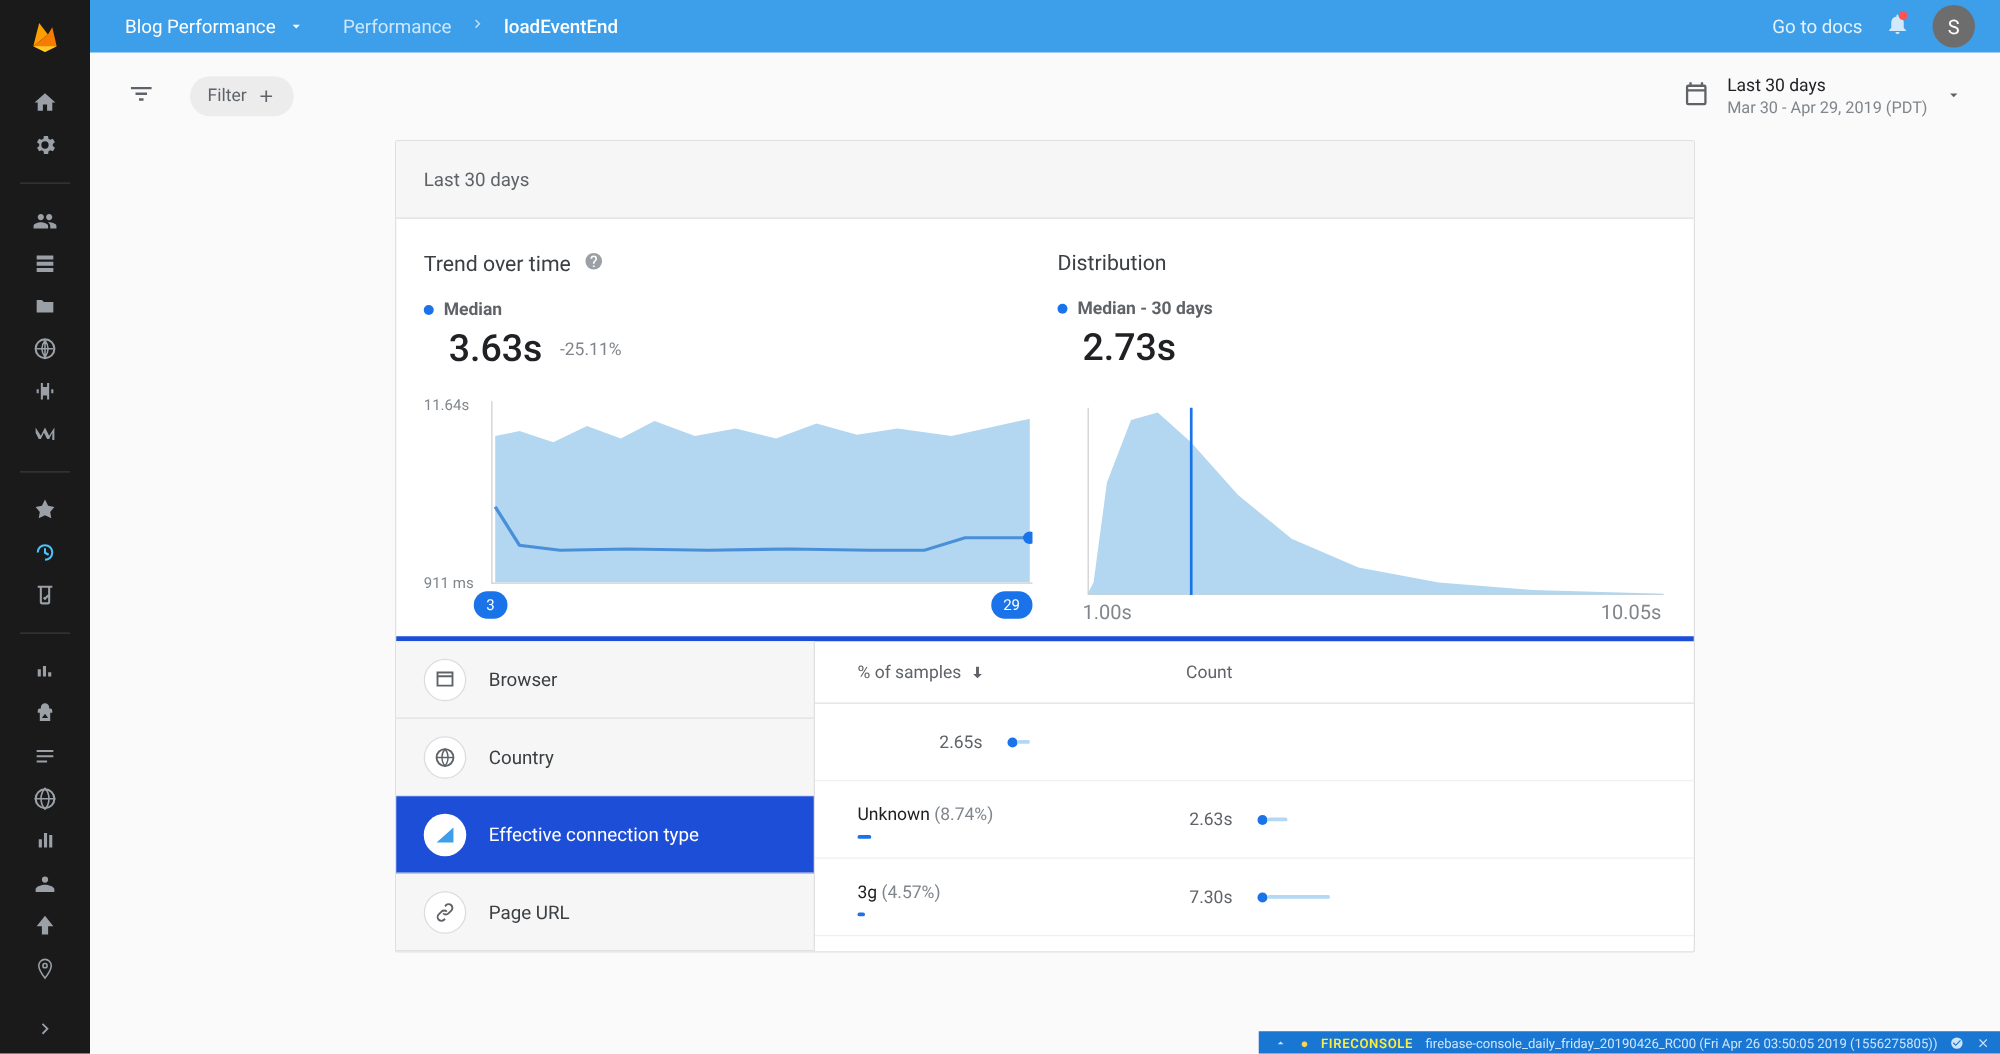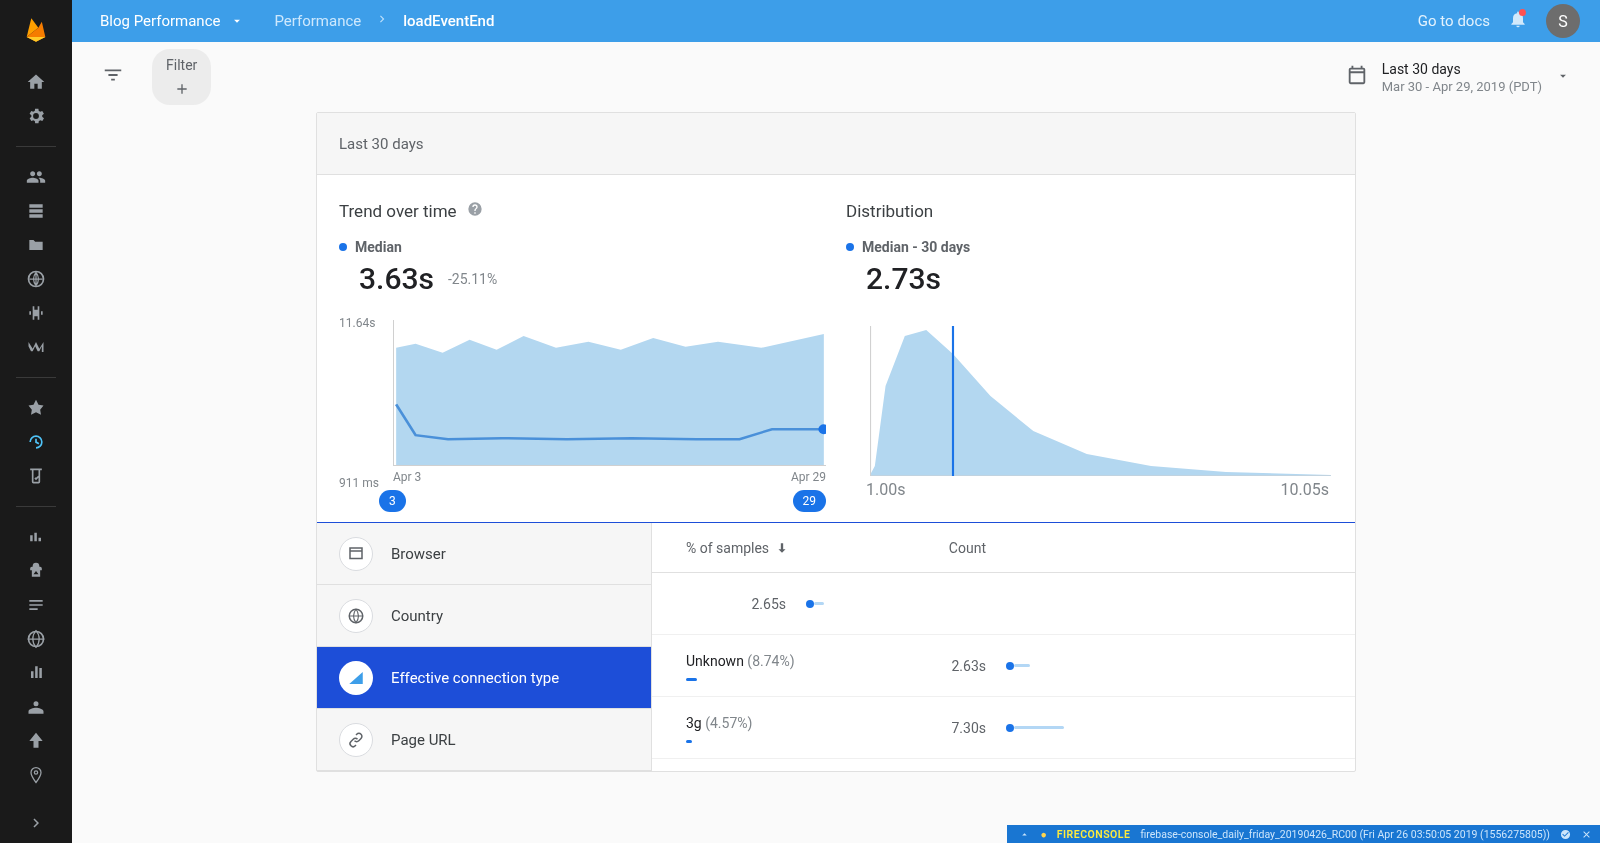--- a/index.html
+++ b/index.html
@@ -32,21 +32,21 @@
 .topbar .docs { color: #e3f2fd; font-size: 15px; cursor: pointer; }
 .topbar .bell { position: relative; cursor: pointer; }
 .topbar .bell svg { width: 20px; height: 20px; fill: #d1e9fb; }
 .topbar .bell .dot { position: absolute; top: 0; right: 2px; width: 7px; height: 7px; background: #ff5252; border-radius: 50%; }
 .topbar .avatar { width: 34px; height: 34px; border-radius: 50%; background: #6d6d6d; color: #fff; display: flex; align-items: center; justify-content: center; font-size: 16px; cursor: pointer; }
 
 
 .filterbar { height: 70px; display: flex; align-items: center; padding: 0 30px; }
 .filterbar .ficon { color: #5f6368; cursor: pointer; margin-right: 28px; }
 .filterbar .ficon svg { width: 22px; height: 22px; fill: currentColor; }
-.filterbar .chip { background: #ececec; border-radius: 18px; padding: 8px 14px; display: flex; align-items: center; gap: 8px; color: #5f6368; font-size: 14px; cursor: pointer; flex-direction: column; }
+.filterbar .chip { background: #ececec; border-radius: 18px; padding: 8px 14px; display: flex; align-items: center; gap: 8px; color: #5f6368; font-size: 14px; cursor: pointer; }
 .filterbar .chip svg { width: 16px; height: 16px; fill: #5f6368; }
 .filterbar .dater { margin-left: auto; display: flex; align-items: center; gap: 14px; cursor: pointer; color: #5f6368; }
 .filterbar .dater .cal svg { width: 22px; height: 22px; fill: #5f6368; }
 .filterbar .dater .col { display: flex; flex-direction: column; }
 .filterbar .dater .r1 { color: #202124; font-size: 14px; }
 .filterbar .dater .r2 { color: #80868b; font-size: 13px; margin-top: 2px; }
 .filterbar .dater .drop svg { width: 14px; height: 14px; fill: #5f6368; }
 
 
 .card { width: 1040px; margin: 0 auto; border: 1px solid #e0e0e0; border-radius: 2px; background: #fff; }
@@ -69,21 +69,21 @@
 .chart .plot svg { position: absolute; top: 0; left: 0; width: 100%; height: 100%; }
 .chart .xlabels { margin-left: 54px; display: flex; justify-content: space-between; font-size: 12px; color: #80868b; margin-top: 4px; }
 .chart .chips { margin-left: 40px; display: flex; justify-content: space-between; margin-top: 6px; }
 .date-chip { background: #1a73e8; color: #fff; font-size: 12px; padding: 4px 10px; border-radius: 12px; }
 
 .dist-plot { margin-top: 30px; margin-left: 16px; height: 150px; position: relative; }
 .dist-plot svg { width: 100%; height: 100%; }
 .dist-xlabels { margin-left: 16px; display: flex; justify-content: space-between; font-size: 16px; color: #80868b; margin-top: 4px; padding: 0 4px; }
 
 
-.dims { display: flex; border-top: 1px solid #1d4ed8; }
+.dims { display: flex; border-top: 4px solid #1d4ed8; }
 .dim-list { width: 335px; border-right: 1px solid #e0e0e0; background: #f6f6f6; }
 .dim-item { height: 62px; display: flex; align-items: center; gap: 18px; padding: 0 22px; border-bottom: 1px solid #e0e0e0; cursor: pointer; color: #3c4043; font-size: 15px; }
 .dim-item.active { background: #1d4ed8; color: #fff; }
 .dim-item .icircle { width: 34px; height: 34px; border-radius: 50%; background: #fff; border: 1px solid #dadce0; display: flex; align-items: center; justify-content: center; }
 .dim-item.active .icircle { background: #fff; border: none; }
 .dim-item .icircle svg { width: 18px; height: 18px; fill: #5f6368; }
 .dim-item.active .icircle svg { fill: #3d9ee9; }
 
 .dim-table { flex: 1; }
 .dim-thead { height: 50px; display: flex; align-items: center; border-bottom: 1px solid #e0e0e0; padding: 0 34px; color: #5f6368; font-size: 14px; }
@@ -308,24 +308,20 @@
           <div class="chart">
             <span class="ylabel top">11.64s</span>
             <span class="ylabel bot">911 ms</span>
             <div class="plot">
               <svg viewBox="0 0 400 146" preserveAspectRatio="none">
                 <path d="M2 28 L20 24 L45 33 L70 20 L95 30 L120 16 L150 28 L180 22 L210 30 L240 18 L270 27 L300 22 L340 28 L398 14 L398 146 L2 146 Z" fill="#b3d7f0"></path>
                 <path d="M2 85 L20 116 L50 120 L100 119 L160 120 L220 119 L280 120 L320 120 L350 110 L398 110" fill="none" stroke="#4a90d9" stroke-width="2.5"></path>
                 <circle cx="398" cy="110" r="5" fill="#1a73e8"></circle>
               </svg>
             </div>
-            <div class="xlabels">
-              <span>Apr 3</span>
-              <span>Apr 29</span>
-            </div>
             <div class="chips">
               <span class="date-chip">3</span>
               <span class="date-chip">29</span>
             </div>
           </div>
         </div>
 
         <div class="panel">
           <h2>Distribution</h2>
           <div class="legend">

